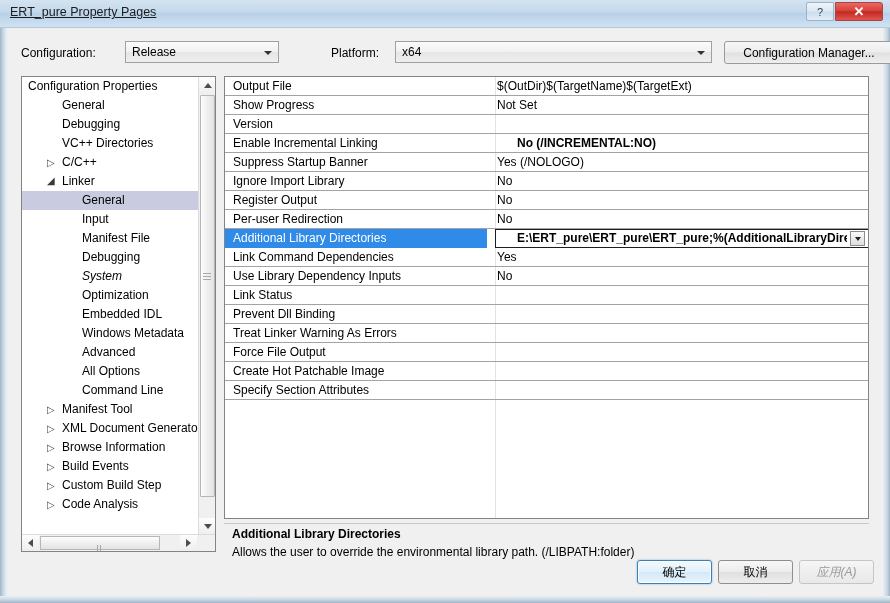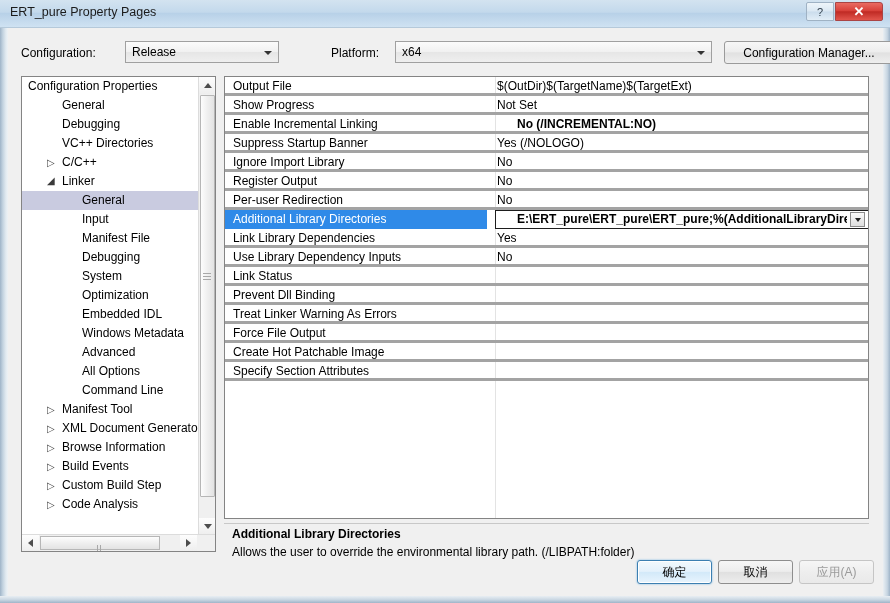--- a/index.html
+++ b/index.html
@@ -36,20 +36,21 @@
   #titlebar {
     position: absolute; left: 0; top: 0; width: 890px; height: 28px;
     background: linear-gradient(to bottom, #d3e3f0 0%, #c3d9ec 45%, #b8d1e8 50%, #cfe2f2 100%);
     border-bottom: 1px solid #b5c9da;
     box-sizing: border-box;
   }
   #title-text {
     position: absolute; left: 10px; top: 5px;
     font-size: 12.5px; color: #1b1b1b;
     white-space: nowrap;
+    text-decoration: underline;
   }
   .caption-btns {
     position: absolute; right: 7px; top: 2px;
     display: flex; align-items: flex-start;
   }
   .cap-btn {
     width: 28px; height: 19px;
     border: 1px solid #9fb2c4;
     box-sizing: border-box;
     display: flex; align-items: center; justify-content: center;
@@ -243,21 +244,21 @@
     width: 645px; height: 443px;
     background: #ffffff;
     border: 1px solid #848484;
     box-sizing: border-box;
     overflow: hidden;
   }
   .prow {
     position: relative;
     height: 19px;
     line-height: 19px;
-    border-bottom: 3px solid #a3a3a3;
+    border-bottom: 1px solid #a3a3a3;
     box-sizing: border-box;
   }
   .prow .pname {
     position: absolute; left: 8px; top: 0;
     width: 258px;
     font-size: 12px; color: #000;
     white-space: nowrap; overflow: hidden;
   }
   .prow .pval {
     position: absolute; left: 272px; top: 0;
@@ -341,20 +342,21 @@
   }
   .dlgbtn.default {
     border: 1px solid #3c7fb1;
     box-shadow: inset 0 0 0 1px #ffffff, 0 0 2px #6aaee0;
     background: linear-gradient(to bottom, #f2f9fd 0%, #e4f1fb 47%, #d3e9f9 52%, #e8f4fd 100%);
   }
   .dlgbtn.disabled {
     color: #9a9a9a;
     border-color: #c5c5c5;
     background: linear-gradient(to bottom, #f6f6f6, #eeeeee 50%, #e9e9e9);
+    font-style: italic;
   }
   #btn-ok { left: 629px; }
   #btn-cancel { left: 710px; }
   #btn-apply { left: 791px; }
 </style>
 </head>
 <body>
 
 <div id="window">
 
@@ -415,21 +417,21 @@
           <div class="tnode">
             <span class="tlabel" style="left: 60px;">Input</span>
           </div>
           <div class="tnode">
             <span class="tlabel" style="left: 60px;">Manifest File</span>
           </div>
           <div class="tnode">
             <span class="tlabel" style="left: 60px;">Debugging</span>
           </div>
           <div class="tnode">
-            <span class="tlabel" style="left: 60px;">System</span>
+            <span class="tlabel" style="left: 60px; font-style: italic;">System</span>
           </div>
           <div class="tnode">
             <span class="tlabel" style="left: 60px;">Optimization</span>
           </div>
           <div class="tnode">
             <span class="tlabel" style="left: 60px;">Embedded IDL</span>
           </div>
           <div class="tnode">
             <span class="tlabel" style="left: 60px;">Windows Metadata</span>
           </div>
@@ -500,20 +502,24 @@
     <div id="grid-panel">
       <div class="col-divider"></div>
       <div id="grid-rows">
           <div class="prow">
             <span class="pname">Output File</span>
             <span class="pval">$(OutDir)$(TargetName)$(TargetExt)</span>
           </div>
           <div class="prow">
             <span class="pname">Show Progress</span>
             <span class="pval">Not Set</span>
+          </div>
+          <div class="prow">
+            <span class="pname">Version</span>
+            <span class="pval"></span>
           </div>
           <div class="prow">
             <span class="pname">Enable Incremental Linking</span>
             <span class="pval bold">No (/INCREMENTAL:NO)</span>
           </div>
           <div class="prow">
             <span class="pname">Suppress Startup Banner</span>
             <span class="pval">Yes (/NOLOGO)</span>
           </div>
           <div class="prow">
@@ -530,21 +536,21 @@
           </div>
           <div class="prow selected">
             <span class="pname">Additional Library Directories</span>
             <span class="pval bold">E:\ERT_pure\ERT_pure\ERT_pure;%(AdditionalLibraryDirect</span>
             <span class="edit-outline"></span>
             <span class="editbox-arrow">
               <span class="a"></span>
             </span>
           </div>
           <div class="prow">
-            <span class="pname">Link Library Dependencies</span>
+            <span class="pname">Link Command Dependencies</span>
             <span class="pval">Yes</span>
           </div>
           <div class="prow">
             <span class="pname">Use Library Dependency Inputs</span>
             <span class="pval">No</span>
           </div>
           <div class="prow">
             <span class="pname">Link Status</span>
             <span class="pval"></span>
           </div>

